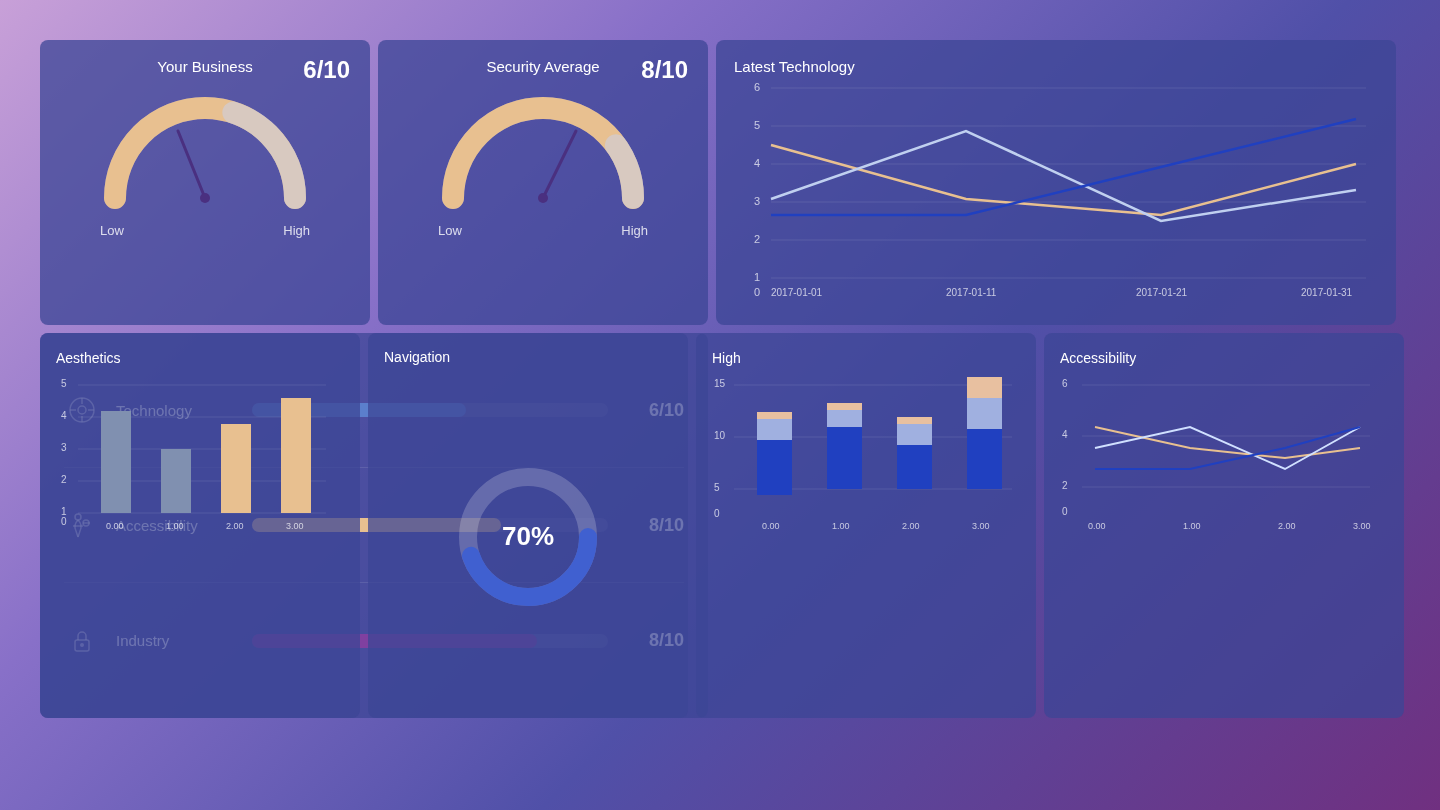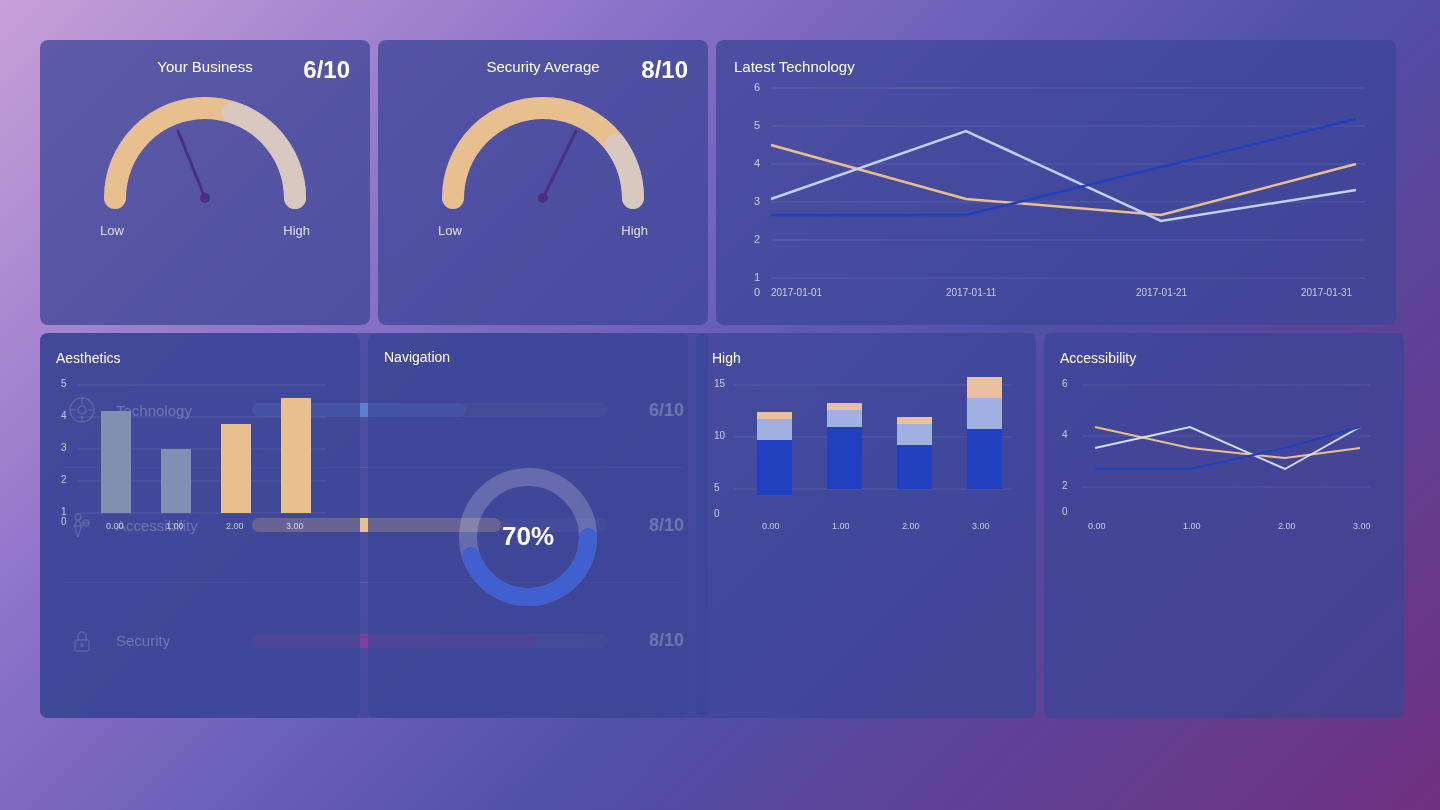--- a/index.html
+++ b/index.html
@@ -280,21 +280,21 @@
     </div>
 
     <div class="metric-row">
       <div class="metric-icon">
         <svg width="28" height="28" viewBox="0 0 28 28">
           <rect x="7" y="13" width="14" height="11" rx="2" fill="none" stroke="rgba(255,255,255,0.6)" stroke-width="1.5"></rect>
           <path d="M 10 13 L 10 9 A 4 4 0 0 1 18 9 L 18 13" fill="none" stroke="rgba(255,255,255,0.6)" stroke-width="1.5"></path>
           <circle cx="14" cy="18" r="2" fill="rgba(255,255,255,0.6)"></circle>
         </svg>
       </div>
-      <span class="metric-name">Security</span>
+      <span class="metric-name">Industry</span>
       <div class="metric-bar-wrap">
         <div class="metric-bar" style="width:80%; background:#8040a0;"></div>
       </div>
       <span class="metric-score">8/10</span>
     </div>
   </div>
 
   <div class="bottom-row">
 
     <div class="small-card">

